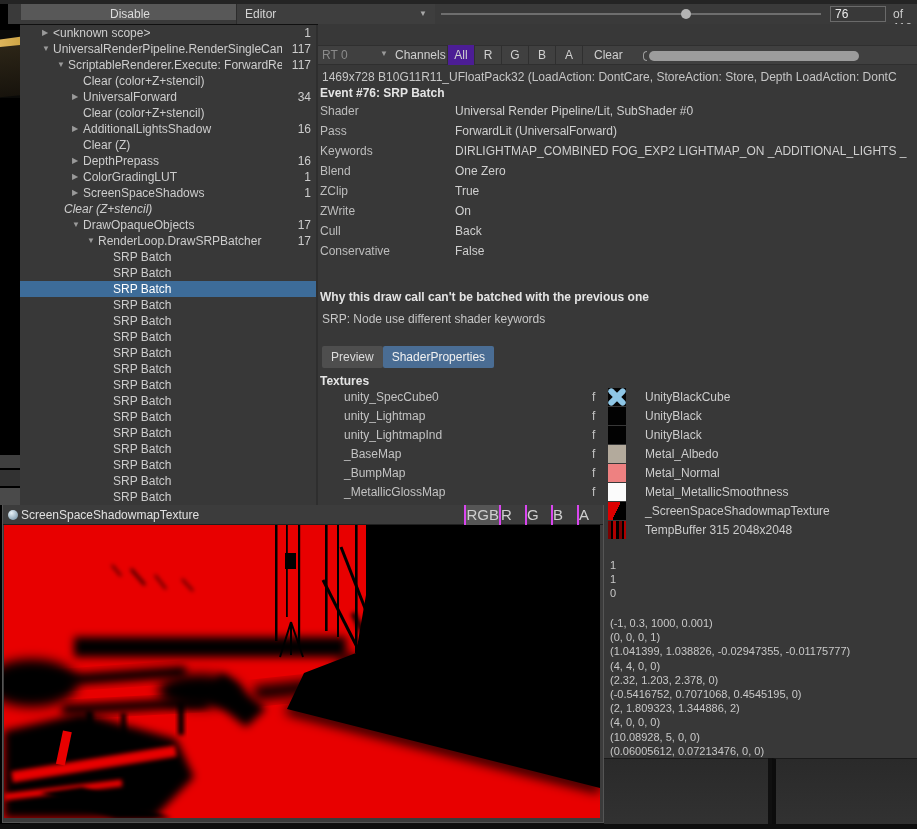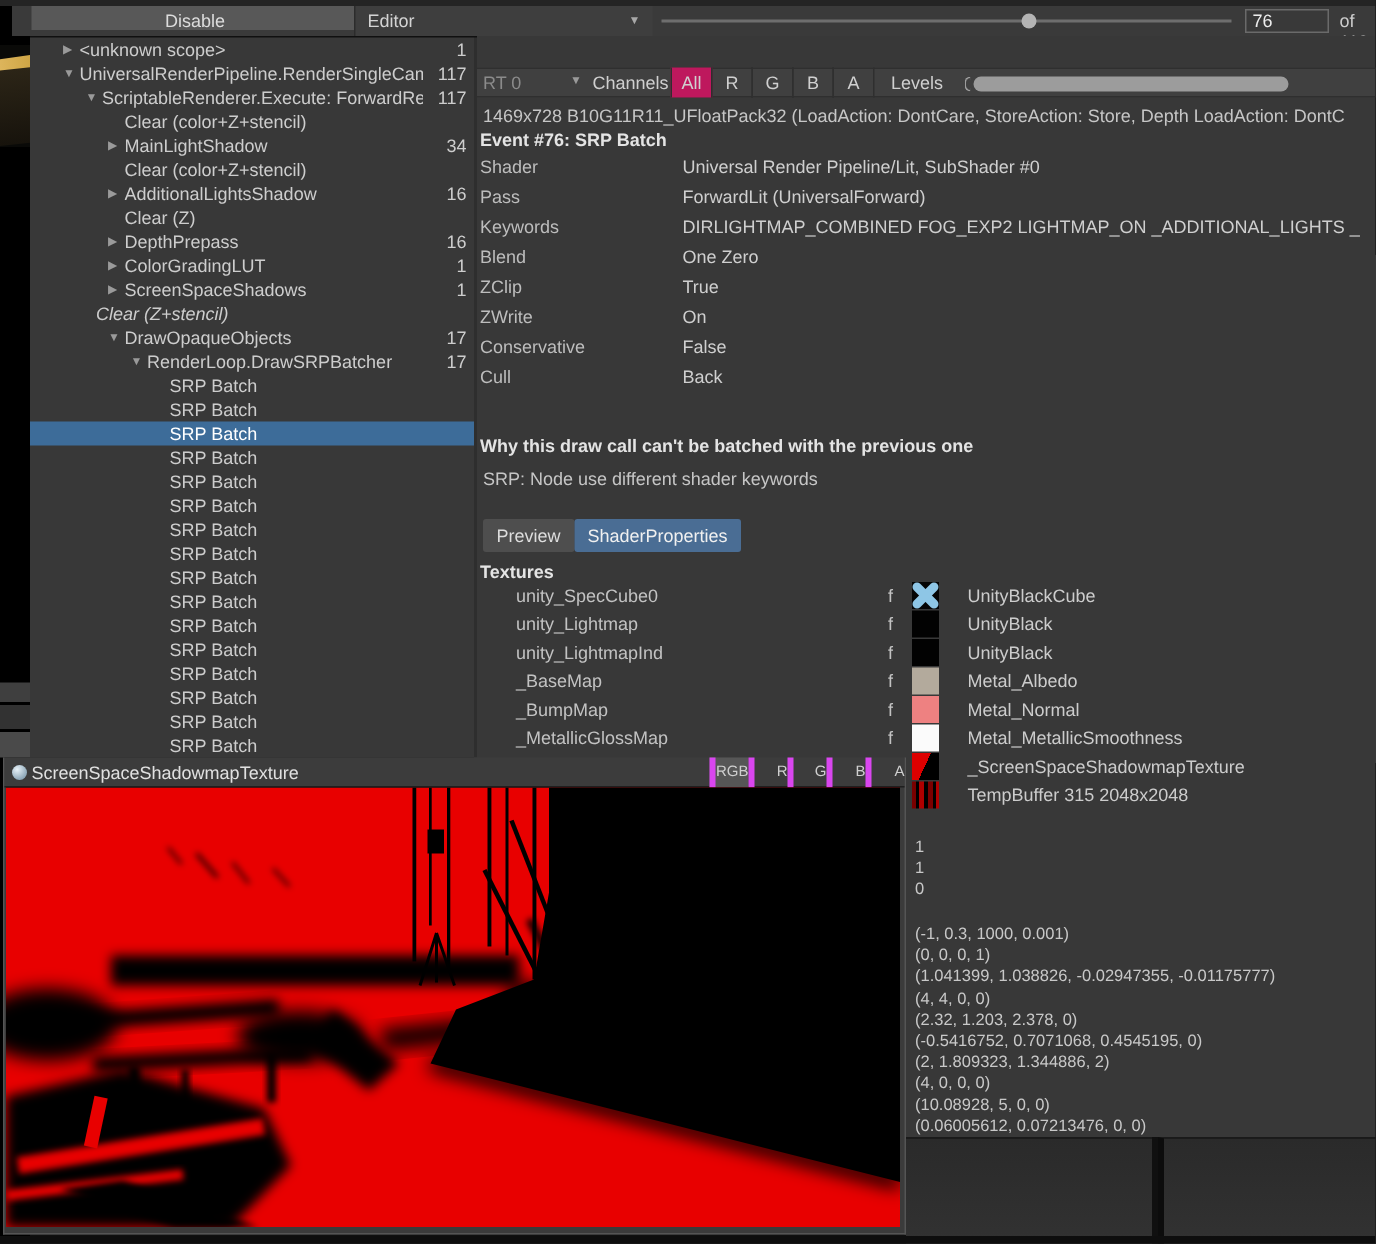--- a/index.html
+++ b/index.html
@@ -50,21 +50,21 @@
   #rt-row { left:4px; top:5px; width:590px; display:flex; }
   #rt-row .v { margin-left:84px; color:#d2d2d2; }
   #rt-toolbar { left:0; top:21px; width:599px; height:20px; background:#404040;
     border-top:1px solid #2f2f2f; border-bottom:1px solid #2f2f2f; display:flex; align-items:center; }
   #rt-dd { position:absolute; left:4px; width:72px; color:#8b8b8b; }
   #rt-dd .arr { position:absolute; left:58px; top:1px; font-size:8px; color:#9a9a9a; }
   #channels-label { position:absolute; left:77px; color:#cfcfcf; }
   .chseg { position:absolute; left:130px; display:flex; height:20px; }
   .chseg .chbtn { min-width:28px; padding:0 6px; text-align:center; line-height:20px; color:#d0d0d0;
     border-right:1px solid #2f2f2f; border-left:1px solid #2f2f2f; margin-left:-1px; }
-  .chseg .chbtn.on { background:#be185d; }
+  .chseg .chbtn.on { background:#4c1d95; }
   #levels-label { position:absolute; left:276px; color:#cfcfcf; }
   #levels-slider { position:absolute; left:325px; top:5px; width:216px; height:10px; }
   #levels-slider .bar { position:absolute; left:6px; top:0; width:210px; height:10px; background:#9c9c9c; border-radius:5px; }
   #levels-slider .cap { position:absolute; left:0; top:0; width:4px; height:10px; border:1px solid #9c9c9c;
     border-right:none; border-radius:5px 0 0 5px; }
   #format-line { left:4px; top:46px; width:594px; white-space:nowrap; overflow:hidden; color:#c6c6c6; }
   #event-title { left:2px; top:62px; font-weight:bold; color:#e4e4e4; }
   #kv { left:2px; top:80px; width:596px; }
   .kvrow { height:20px; display:flex; }
   .kvrow .k { width:135px; flex:none; color:#bdbdbd; }
@@ -100,22 +100,22 @@
 
   
   #preview-win { left:2px; top:505px; width:602px; height:318px; background:#3b3b3b;
     border:1px solid #555; border-top:none; }
   #pv-titlebar { position:absolute; left:0; top:0; width:600px; height:20px; background:#3c3c3c;
     border-bottom:1px solid #1f1f1f; display:flex; align-items:center; }
   #pv-icon { width:10px; height:10px; border-radius:50%; margin:0 3px 0 5px;
     background:radial-gradient(circle at 35% 30%, #e8f2f8, #8fa9ba 70%); flex:none; }
   #pv-title { font-size:12px; color:#e0e0e0; flex:1; white-space:nowrap; overflow:hidden; }
   #pv-channels { display:flex; height:20px; }
-  #pv-channels .chbtn { min-width:26px; text-align:right; line-height:20px; font-size:10px; color:#cfcfcf;
-    border-left:4px solid #d946ef; }
+  #pv-channels .chbtn { min-width:26px; text-align:left; line-height:20px; font-size:15px; color:#cfcfcf;
+    border-left:2px solid #d946ef; }
   #pv-channels .chbtn.on { background:#565656; }
   #pv-content { position:absolute; left:1px; top:20px; width:596px; height:293px; background:#000; }
   #bottom-strip { left:0; top:824px; width:917px; height:5px; background:#0e0e0e; }
 </style>
 </head>
 <body>
 
 <div id="stage">
 
   <div class="abs" id="bg-left">
@@ -159,21 +159,21 @@
         <span class="lbl">ScriptableRenderer.Execute: ForwardRende</span>
         <span class="cnt">117</span>
       </div>
       <div class="trow" style="padding-left: 52px;">
         <span class="arrow"></span>
         <span class="lbl">Clear (color+Z+stencil)</span>
         <span class="cnt"></span>
       </div>
       <div class="trow" style="padding-left: 52px;">
         <span class="arrow">▶</span>
-        <span class="lbl">MainLightShadow</span>
+        <span class="lbl">UniversalForward</span>
         <span class="cnt">34</span>
       </div>
       <div class="trow" style="padding-left: 52px;">
         <span class="arrow"></span>
         <span class="lbl">Clear (color+Z+stencil)</span>
         <span class="cnt"></span>
       </div>
       <div class="trow" style="padding-left: 52px;">
         <span class="arrow">▶</span>
         <span class="lbl">AdditionalLightsShadow</span>
@@ -304,21 +304,21 @@
         <span class="arr">▼</span>
       </div>
       <span id="channels-label">Channels</span>
       <div class="chseg" id="detail-channels">
           <span class="chbtn on">All</span>
           <span class="chbtn">R</span>
           <span class="chbtn">G</span>
           <span class="chbtn">B</span>
           <span class="chbtn">A</span>
         </div>
-      <span id="levels-label">Levels</span>
+      <span id="levels-label">Clear</span>
       <div id="levels-slider">
         <div class="cap"></div>
         <div class="bar"></div>
       </div>
     </div>
     <div class="abs" id="format-line">1469x728 B10G11R11_UFloatPack32 (LoadAction: DontCare, StoreAction: Store, Depth LoadAction: DontC</div>
     <div class="abs" id="event-title">Event #76: SRP Batch</div>
     <div class="abs" id="kv">
         <div class="kvrow">
           <span class="k">Shader</span>
@@ -338,26 +338,26 @@
         </div>
         <div class="kvrow">
           <span class="k">ZClip</span>
           <span class="v">True</span>
         </div>
         <div class="kvrow">
           <span class="k">ZWrite</span>
           <span class="v">On</span>
         </div>
         <div class="kvrow">
+          <span class="k">Cull</span>
+          <span class="v">Back</span>
+        </div>
+        <div class="kvrow">
           <span class="k">Conservative</span>
           <span class="v">False</span>
-        </div>
-        <div class="kvrow">
-          <span class="k">Cull</span>
-          <span class="v">Back</span>
         </div>
       </div>
     <div class="abs" id="reason-title">Why this draw call can't be batched with the previous one</div>
     <div class="abs" id="reason-text">SRP: Node use different shader keywords</div>
     <div class="abs" id="tabs">
         <div class="tab">Preview</div>
         <div class="tab active">ShaderProperties</div>
       </div>
     <div class="abs" id="tex-title">Textures</div>
     <div class="abs" id="texrows">

